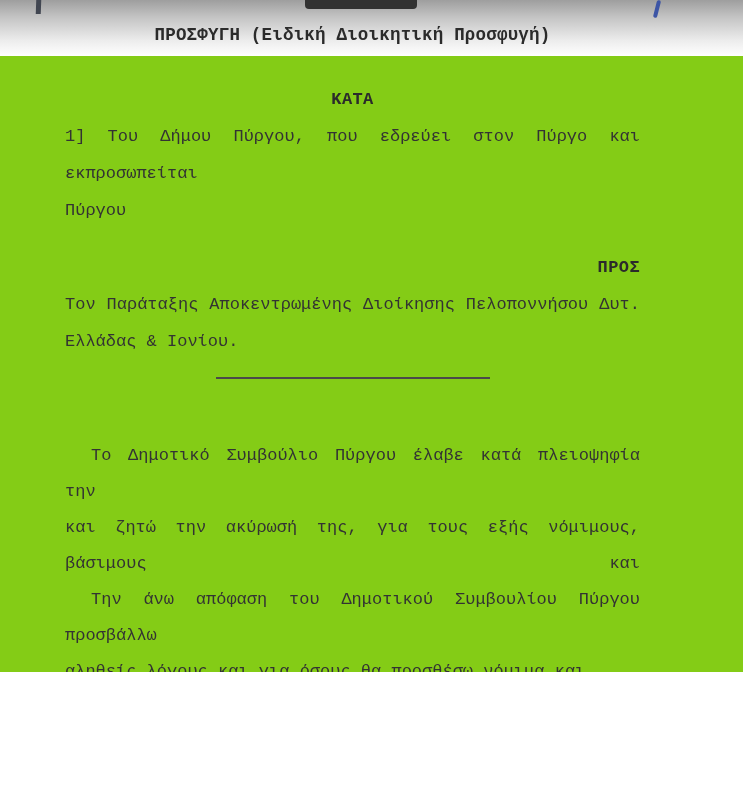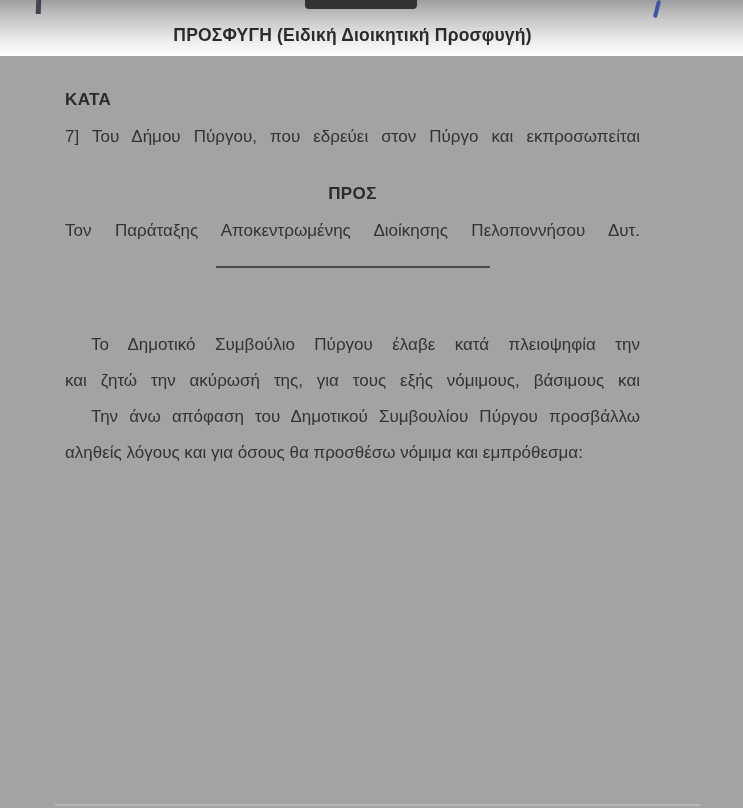--- a/index.html
+++ b/index.html
@@ -1,24 +1,24 @@
 <!DOCTYPE html>
 <html><head>
 <meta charset="utf-8">
 <style>
   html, body { margin: 0; padding: 0; }
   body { background: #ffffff; }
 
   .page {
     position: relative;
     width: 743px;
-    height: 808px;
-    background: #a3a3a3;
+    height: 672px;
+    background: #84cc16;
     overflow: hidden;
-    font-family: Liberation Sans, sans-serif;
+    font-family: Liberation Mono, monospace;
     color: #333333;
   }
 
   
   .scan-gradient {
     position: absolute;
     top: 0; left: 0; right: 0;
     height: 56px;
     background: linear-gradient(to bottom, #9e9e9e 0%, #c3c3c3 30%, #ececec 72%, #ffffff 100%);
     z-index: 0;
@@ -83,29 +83,29 @@
     letter-spacing: 0.2px;
   }
 
   .para { line-height: 37px; }
   .para-body { line-height: 36px; }
 
   .p-applicant { margin-top: 30px; }
   .h-kata {
     margin-top: 33px;
     line-height: 37px;
-    text-align: left;
+    text-align: center;
     font-weight: bold;
     color: #2b2b2b;
     letter-spacing: 0.4px;
   }
   .h-pros {
     margin-top: 20px;
     line-height: 37px;
-    text-align: center;
+    text-align: right;
     font-weight: bold;
     color: #2b2b2b;
     letter-spacing: 0.4px;
   }
 
   .separator-line {
     margin-top: 17px;
     margin-left: auto;
     margin-right: auto;
     width: 274px;
@@ -135,27 +135,29 @@
   <div class="page-bottom-line"></div>
 
   <div class="content">
 
     <div class="doc-title">ΠΡΟΣΦΥΓΗ (Ειδική Διοικητική Προσφυγή)</div>
 
 
     <div class="h-kata">ΚΑΤΑ</div>
 
     <div class="para">
-      <div class="jl">7] Του Δήμου Πύργου, που εδρεύει στον Πύργο και εκπροσωπείται</div>
+      <div class="jl">1] Του Δήμου Πύργου, που εδρεύει στον Πύργο και εκπροσωπείται</div>
+      <div class="ll">Πύργου</div>
     </div>
 
     <div class="h-pros">ΠΡΟΣ</div>
 
     <div class="para">
       <div class="jl">Τον Παράταξης Αποκεντρωμένης Διοίκησης Πελοποννήσου Δυτ.</div>
+      <div class="ll">Ελλάδας &amp; Ιονίου.</div>
     </div>
 
     <div class="separator-line"></div>
 
     <div class="para-body p-body1">
       <div class="jl indent">Το Δημοτικό Συμβούλιο Πύργου έλαβε κατά πλειοψηφία την</div>
     </div>
 
     <div class="para-body p-body2">
       <div class="jl">και ζητώ την ακύρωσή της, για τους εξής νόμιμους, βάσιμους και</div>

